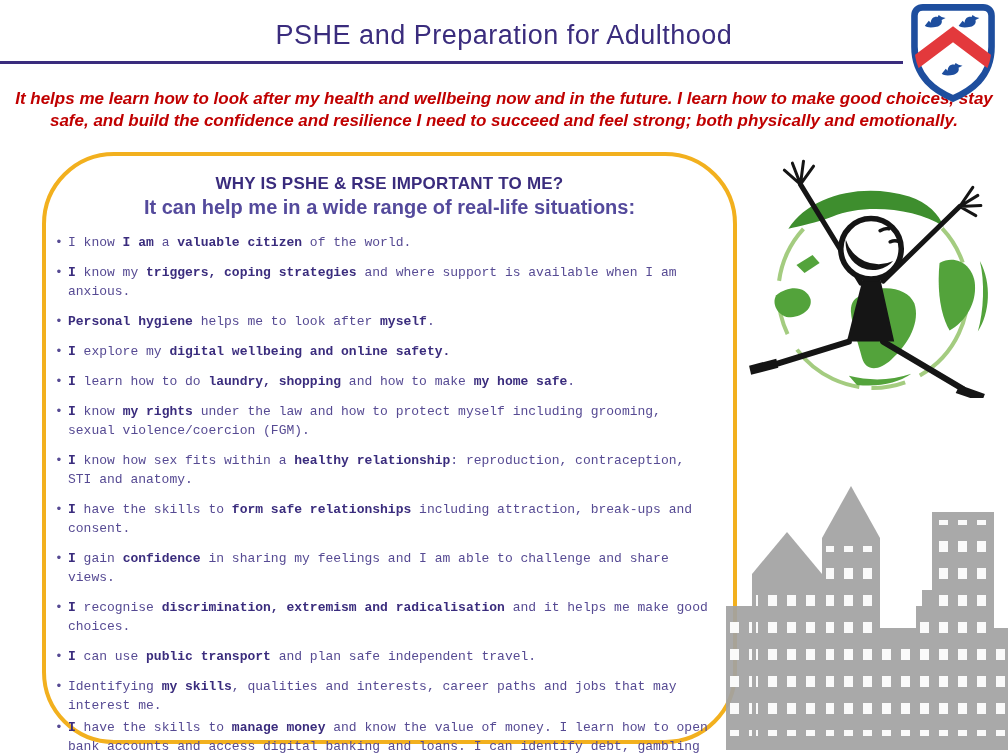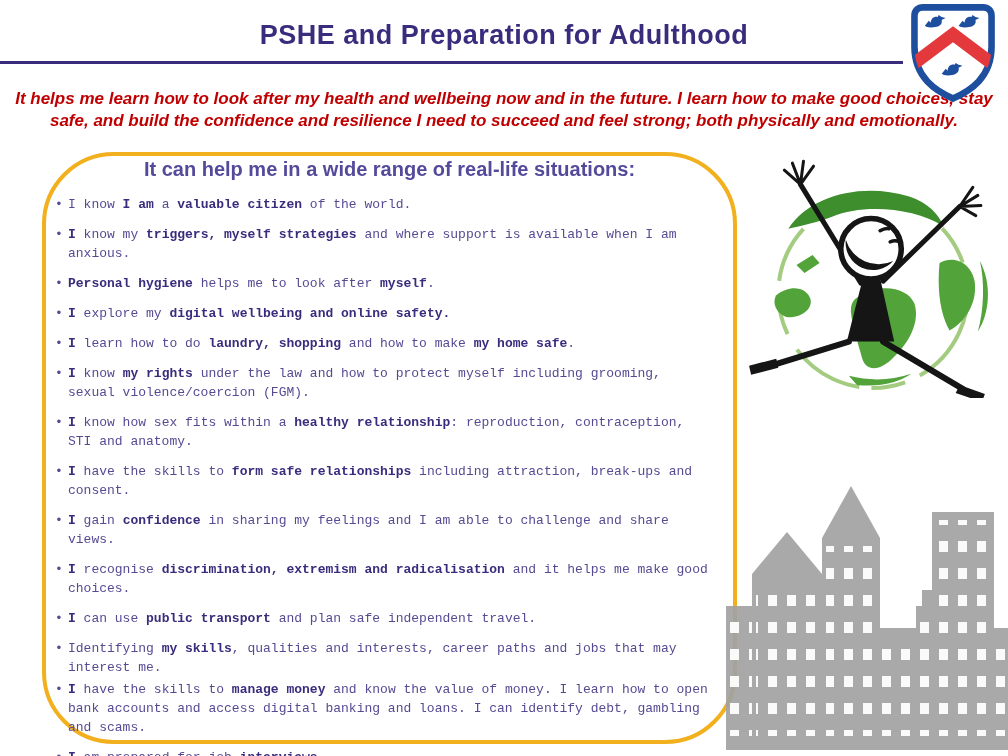--- a/index.html
+++ b/index.html
@@ -13,21 +13,21 @@
     --green-dark:#3e8e2e;
     --green-mid:#53a33b;
     --green-light:#85bb55;
     --grey:#a2a2a2;
   }
   *{box-sizing:border-box;}
   body{margin:0;background:#e8e8e8;font-family:"Liberation Sans",sans-serif;}
   .page{position:relative;width:1008px;height:756px;background:#ffffff;overflow:hidden;}
 
   .page-title{position:absolute;top:20px;left:0;width:100%;text-align:center;
-    font-size:27px;font-weight:bold;color:var(--purple-dark);letter-spacing:.5px;}
+    font-size:27px;font-weight:normal;color:var(--purple-dark);letter-spacing:.5px;}
   .header-rule{position:absolute;top:61px;left:0;width:903px;height:3px;
     background:var(--purple-dark);}
   .crest{position:absolute;top:3px;left:906px;width:94px;height:99px;z-index:6;}
 
   .intro{position:absolute;top:88px;left:12px;width:984px;text-align:center;
     font-size:17px;font-weight:bold;font-style:italic;color:var(--red);line-height:22px;}
 
   .why-box{position:absolute;left:42px;top:152px;width:695px;height:592px;
     border:4px solid var(--gold);border-radius:72px;background:#fff;z-index:2;}
   .box-heading{margin-top:18px;text-align:center;font-size:17px;font-weight:bold;
@@ -69,24 +69,25 @@
       </g>
       <g transform="translate(37,62) scale(1.05)">
         <path d="M1,12 L5,7 7,9 C7,4 11,2 14,3 L15,1 18,3 22,4 18,6 C19,9 17,12 13,13 C8,14 3,14 1,12 Z"></path>
       </g>
     </g>
   </svg>
 
   <div class="intro">It helps me learn how to look after my health and wellbeing now and in the future. I learn how to make good choices, stay safe, and build the confidence and resilience I need to succeed and feel strong; both physically and emotionally.</div>
 
   <div class="why-box">
+    <div class="box-heading">WHY IS PSHE &amp; RSE IMPORTANT TO ME?</div>
     <div class="box-subheading">It can help me in a wide range of real-life situations:</div>
     <ul class="bullet-list">
         <li><span>I know </span><span class="b">I am</span><span> a </span><span class="b">valuable citizen</span><span> of the world.</span></li>
-        <li><span class="b">I</span><span> know my </span><span class="b">triggers, myself strategies</span><span> and where support is available when I am anxious.</span></li>
+        <li><span class="b">I</span><span> know my </span><span class="b">triggers, coping strategies</span><span> and where support is available when I am anxious.</span></li>
         <li><span class="b">Personal hygiene</span><span> helps me to look after </span><span class="b">myself</span><span>.</span></li>
         <li><span class="b">I</span><span> explore my </span><span class="b">digital wellbeing and online safety.</span></li>
         <li><span class="b">I</span><span> learn how to do </span><span class="b">laundry, shopping</span><span> and how to make </span><span class="b">my home safe</span><span>.</span></li>
         <li><span class="b">I</span><span> know </span><span class="b">my rights</span><span> under the law and how to protect myself including grooming, sexual violence/coercion (FGM).</span></li>
         <li><span class="b">I</span><span> know how sex fits within a </span><span class="b">healthy relationship</span><span>: reproduction, contraception, STI and anatomy.</span></li>
         <li><span class="b">I</span><span> have the skills to </span><span class="b">form safe relationships</span><span> including attraction, break-ups and consent.</span></li>
         <li><span class="b">I</span><span> gain </span><span class="b">confidence</span><span> in sharing my feelings and I am able to challenge and share views.</span></li>
         <li><span class="b">I</span><span> recognise </span><span class="b">discrimination, extremism and radicalisation</span><span> and it helps me make good choices.</span></li>
         <li><span class="b">I</span><span> can use </span><span class="b">public transport</span><span> and plan safe independent travel.</span></li>
         <li class="tight"><span>Identifying </span><span class="b">my skills</span><span>, qualities and interests, career paths and jobs that may interest me.</span></li>

